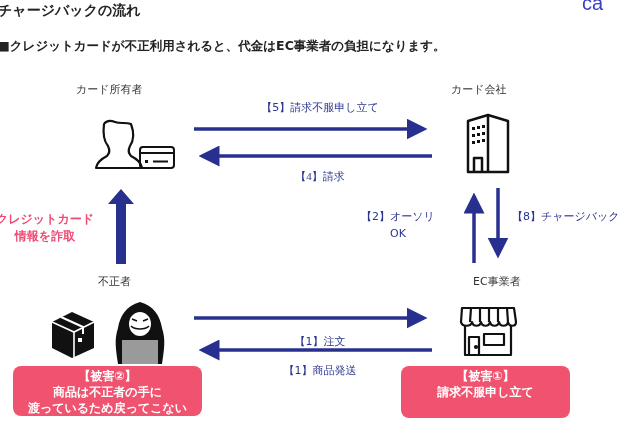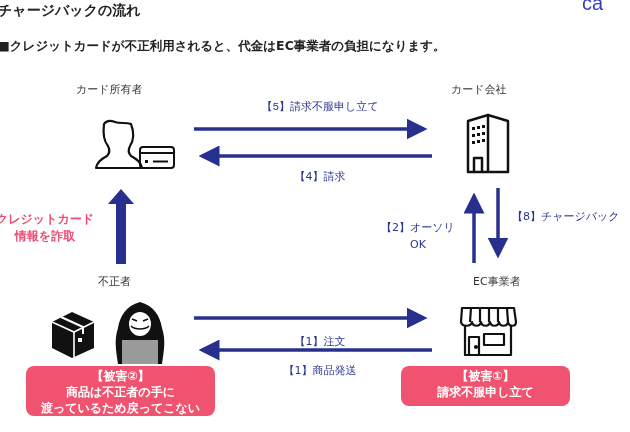--- a/index.html
+++ b/index.html
@@ -100,38 +100,38 @@
     <path d="M132,319 L137,321 M148,319 L143,321" stroke="#111" stroke-width="1.5"></path>
     <rect x="122" y="340" width="36" height="24" fill="#9a9a9a"></rect>
   </g>
 </svg>
 
 <div class="abs node-label" style="left:76px; top:82px;">カード所有者</div>
 <div class="abs node-label" style="left:451px; top:82px;">カード会社</div>
 <div class="abs node-label" style="left:98px; top:274px;">不正者</div>
 <div class="abs node-label" style="left:473px; top:274px;">EC事業者</div>
 
-<div class="abs step" style="left:250px; top:99px; width:140px;font-family:Liberation Mono, monospace;">【5】請求不服申し立て</div>
-<div class="abs step" style="left:250px; top:168px; width:140px;">【4】請求</div>
+<div class="abs step" style="left:250px; top:99px; width:140px;">【5】請求不服申し立て</div>
+<div class="abs step" style="left:250px; top:168px; width:140px;font-family:Liberation Serif, serif;">【4】請求</div>
 <div class="abs step" style="left:250px; top:289px; width:140px;margin-top:44px;">【1】注文</div>
 <div class="abs step" style="left:250px; top:362px; width:140px;">【1】商品発送</div>
-<div class="abs step" style="left:368px; top:208px; width:100px;margin-top:11px;">
+<div class="abs step" style="left:348px; top:208px; width:100px;">
   <div>【2】オーソリ</div>
   <div>OK</div>
 </div>
 <div class="abs step" style="left:512px; top:208px; text-align:left;">
   <div>【8】チャージバック</div>
 </div>
 
 <div class="abs fraud-label" style="left:-10px; top:211px; width:110px;">
   <div>クレジットカード</div>
   <div>情報を詐取</div>
 </div>
 
-<div class="abs damage" style="left:26px; top:366px; width:189px; height:50px;">
+<div class="abs damage" style="left:13px; top:366px; width:189px; height:50px;">
   <div>【被害②】</div>
   <div>商品は不正者の手に</div>
   <div>渡っているため戻ってこない</div>
 </div>
-<div class="abs damage" style="left:401px; top:366px; width:169px; height:40px;">
+<div class="abs damage" style="left:401px; top:366px; width:169px; height:52px;">
   <div>【被害①】</div>
   <div>請求不服申し立て</div>
 </div>
 
 </body></html>

